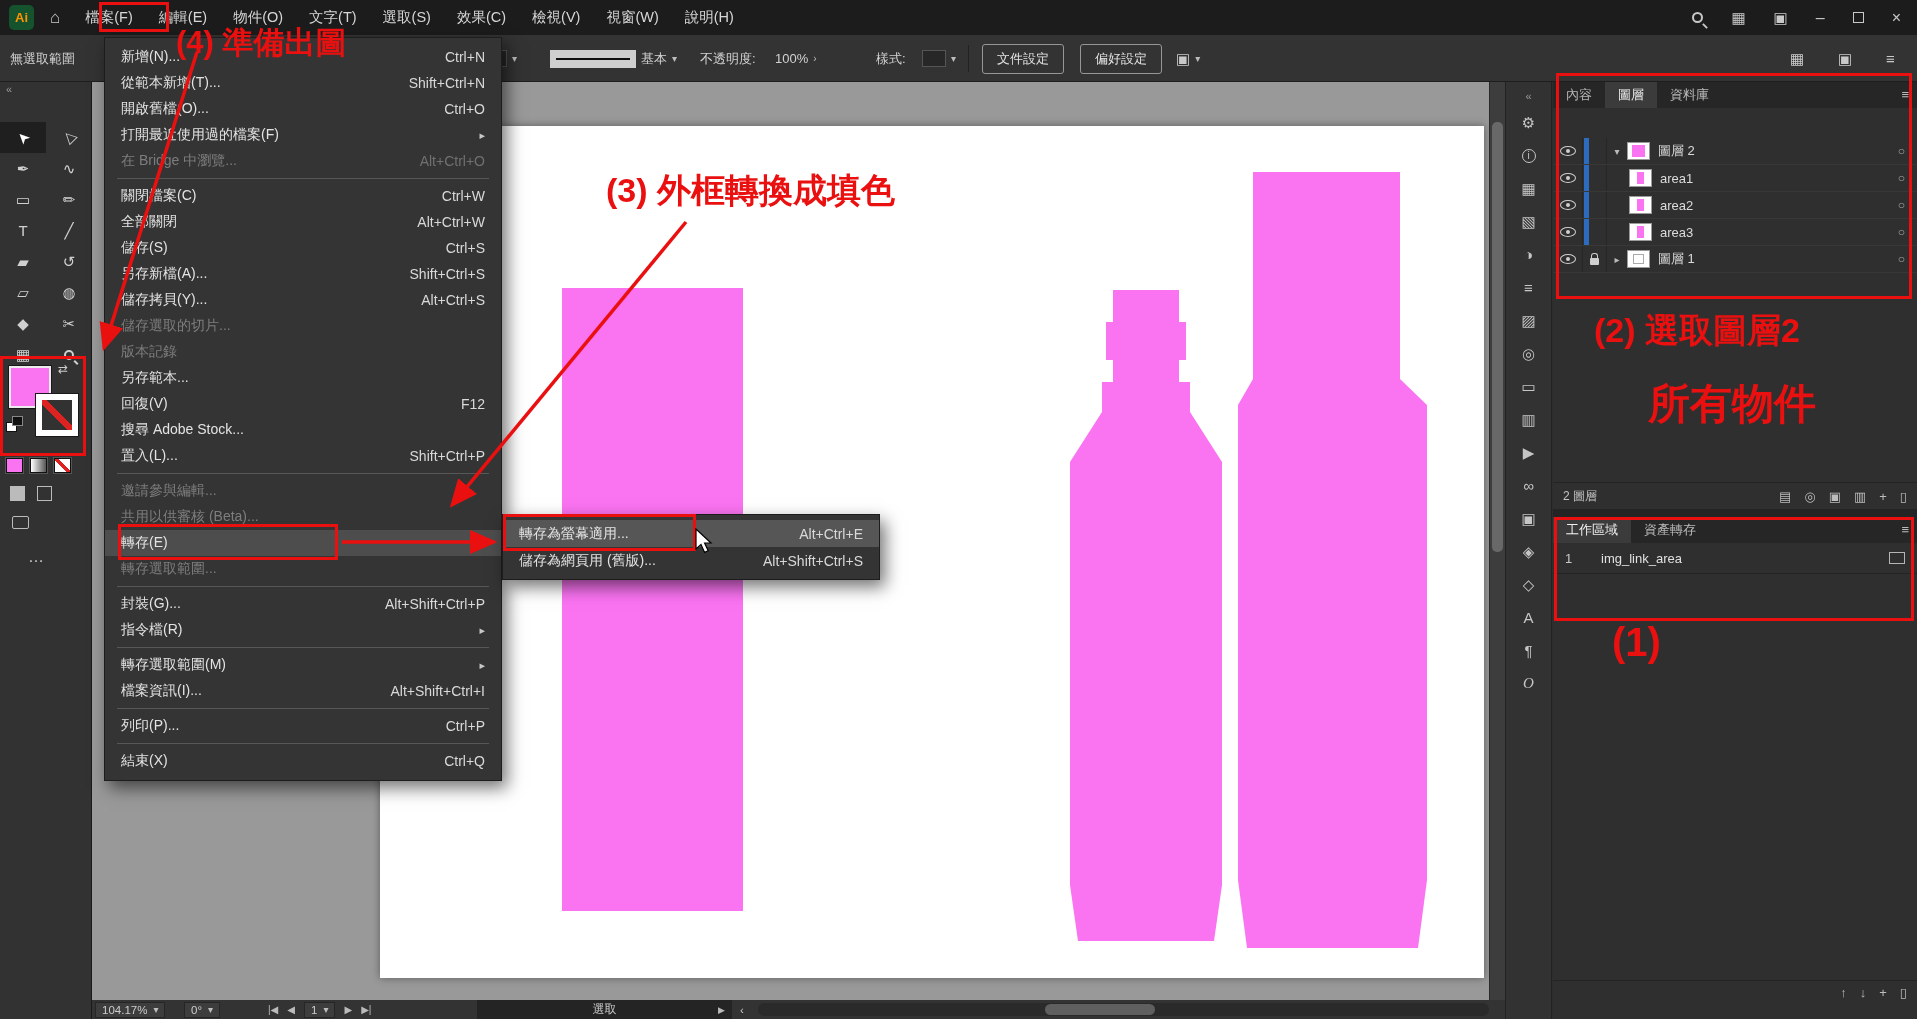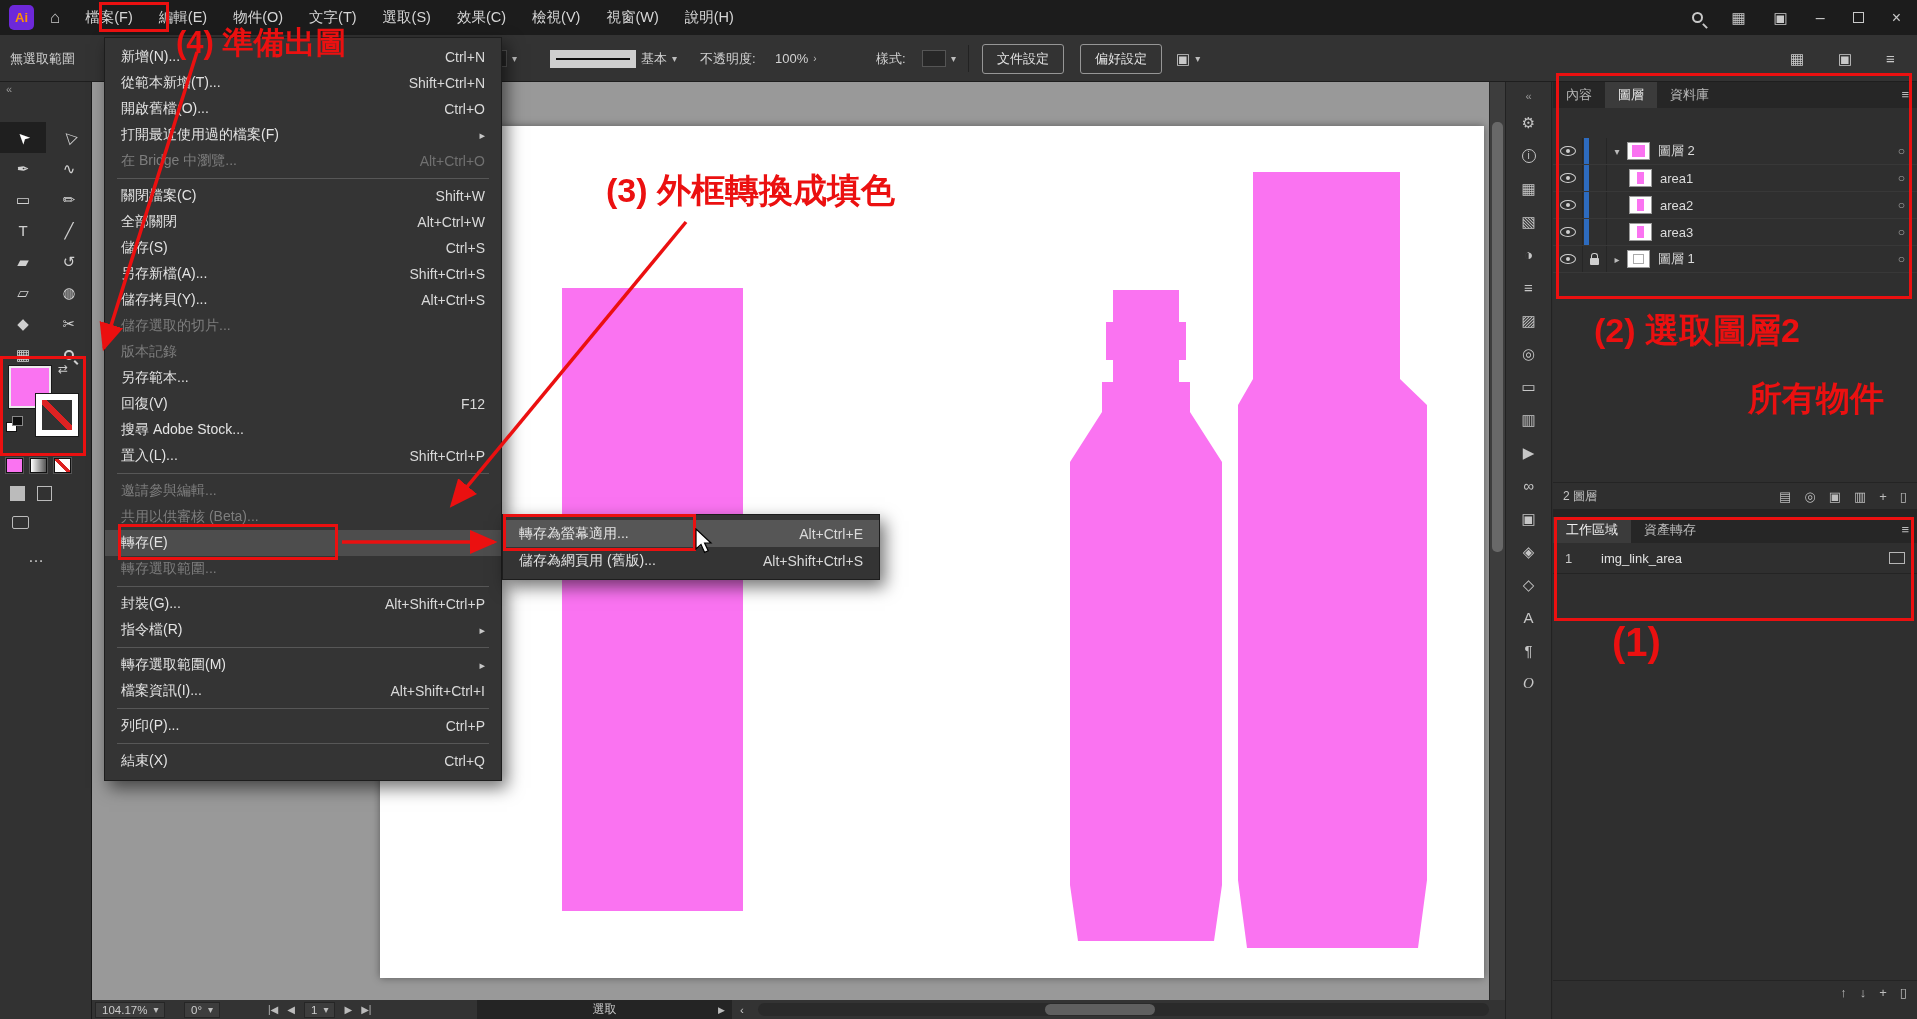--- a/index.html
+++ b/index.html
@@ -1,21 +1,21 @@
 <!DOCTYPE html>
 <html style="--magenta: #FA73F1; --red: #EB1010; --blue: #2D6BBF;"><head>
 <meta charset="utf-8">
 <style>
 :root{--magenta:#fa73f1;--red:#eb1010;--blue:#2d6bbf}
 *{box-sizing:border-box}
 body{margin:0;width:1917px;height:1019px;position:relative;overflow:hidden;background:#2d2d2d;
   font-family:"Liberation Sans","DejaVu Sans",sans-serif;color:#ddd}
 
 .menubar{position:absolute;left:0;top:0;width:100%;height:35px;background:#1c1c1c;display:flex;align-items:center;z-index:20}
-.ai-logo{width:25px;height:25px;margin-left:9px;border-radius:5px;background:#6d28d9;color:#ff9200;font-weight:bold;font-size:13px;display:flex;align-items:center;justify-content:center}
+.ai-logo{width:25px;height:25px;margin-left:9px;border-radius:5px;background:#14532d;color:#ff9200;font-weight:bold;font-size:13px;display:flex;align-items:center;justify-content:center}
 .home{margin-left:16px;font-size:17px;color:#c9c9c9}
 .menus{display:flex;margin-left:12px}
 .mtop{padding:0 13px;line-height:35px;font-size:14.5px;color:#d6d6d6}
 .mb-right{margin-left:auto;display:flex;align-items:center;gap:28px;margin-right:16px}
 .mag{width:11px;height:11px;border:2px solid #c8c8c8;border-radius:50%;position:relative;display:inline-block}
 .mag::after{content:"";position:absolute;width:2px;height:6px;background:#c8c8c8;transform:rotate(-45deg);left:10px;top:9px}
 .mbico{font-size:15px;color:#c9c9c9}
 .winbtn{font-size:16px;color:#c9c9c9;line-height:35px}
 .restore-glyph{width:11px;height:11px;border:1.5px solid #c9c9c9;display:inline-block}
 
@@ -461,21 +461,21 @@
       <span>打開最近使用過的檔案(F)</span>
       <span class="subarrow">▸</span>
     </div>
   <div class="mi dis">
       <span>在 Bridge 中瀏覽...</span>
       <span class="sc">Alt+Ctrl+O</span>
     </div>
   <div class="msep"></div>
   <div class="mi">
       <span>關閉檔案(C)</span>
-      <span class="sc">Shift+W</span>
+      <span class="sc">Ctrl+W</span>
     </div>
   <div class="mi">
       <span>全部關閉</span>
       <span class="sc">Alt+Ctrl+W</span>
     </div>
   <div class="mi">
       <span>儲存(S)</span>
       <span class="sc">Ctrl+S</span>
     </div>
   <div class="mi">
@@ -563,21 +563,21 @@
 
 <div class="rbox" style="left:99px;top:2px;width:70px;height:30px"></div>
 <div class="rbox" style="left:0;top:356px;width:86px;height:100px"></div>
 <div class="rbox" style="left:118px;top:524px;width:220px;height:36px"></div>
 <div class="rbox" style="left:503px;top:514px;width:193px;height:37px"></div>
 <div class="rbox" style="left:1556px;top:73px;width:356px;height:226px"></div>
 <div class="rbox" style="left:1554px;top:517px;width:360px;height:104px"></div>
 <div class="rtext" style="left:176px;top:22px;font-size:31px">(4) 準備出圖</div>
 <div class="rtext" style="left:606px;top:168px;font-size:34px">(3) 外框轉換成填色</div>
 <div class="rtext" style="left:1594px;top:308px;font-size:34px">(2) 選取圖層2</div>
-<div class="rtext" style="left:1748px;top:376px;font-size:34px">所有物件</div>
+<div class="rtext" style="left:1648px;top:376px;font-size:42px">所有物件</div>
 <div class="rtext" style="left:1612px;top:620px;font-size:40px">(1)</div>
 
 <svg class="annot-arrows" width="1917" height="1019">
   <defs>
     <marker id="ah" markerWidth="9" markerHeight="8" refX="7" refY="3.5" orient="auto">
       <path d="M0,0 L8,3.5 L0,7 Z" style="fill:var(--red,#eb1010)"></path>
     </marker>
   </defs>
   <line x1="197" y1="52" x2="104" y2="348" marker-end="url(#ah)"></line>
   <line x1="686" y1="222" x2="452" y2="505" marker-end="url(#ah)"></line>

